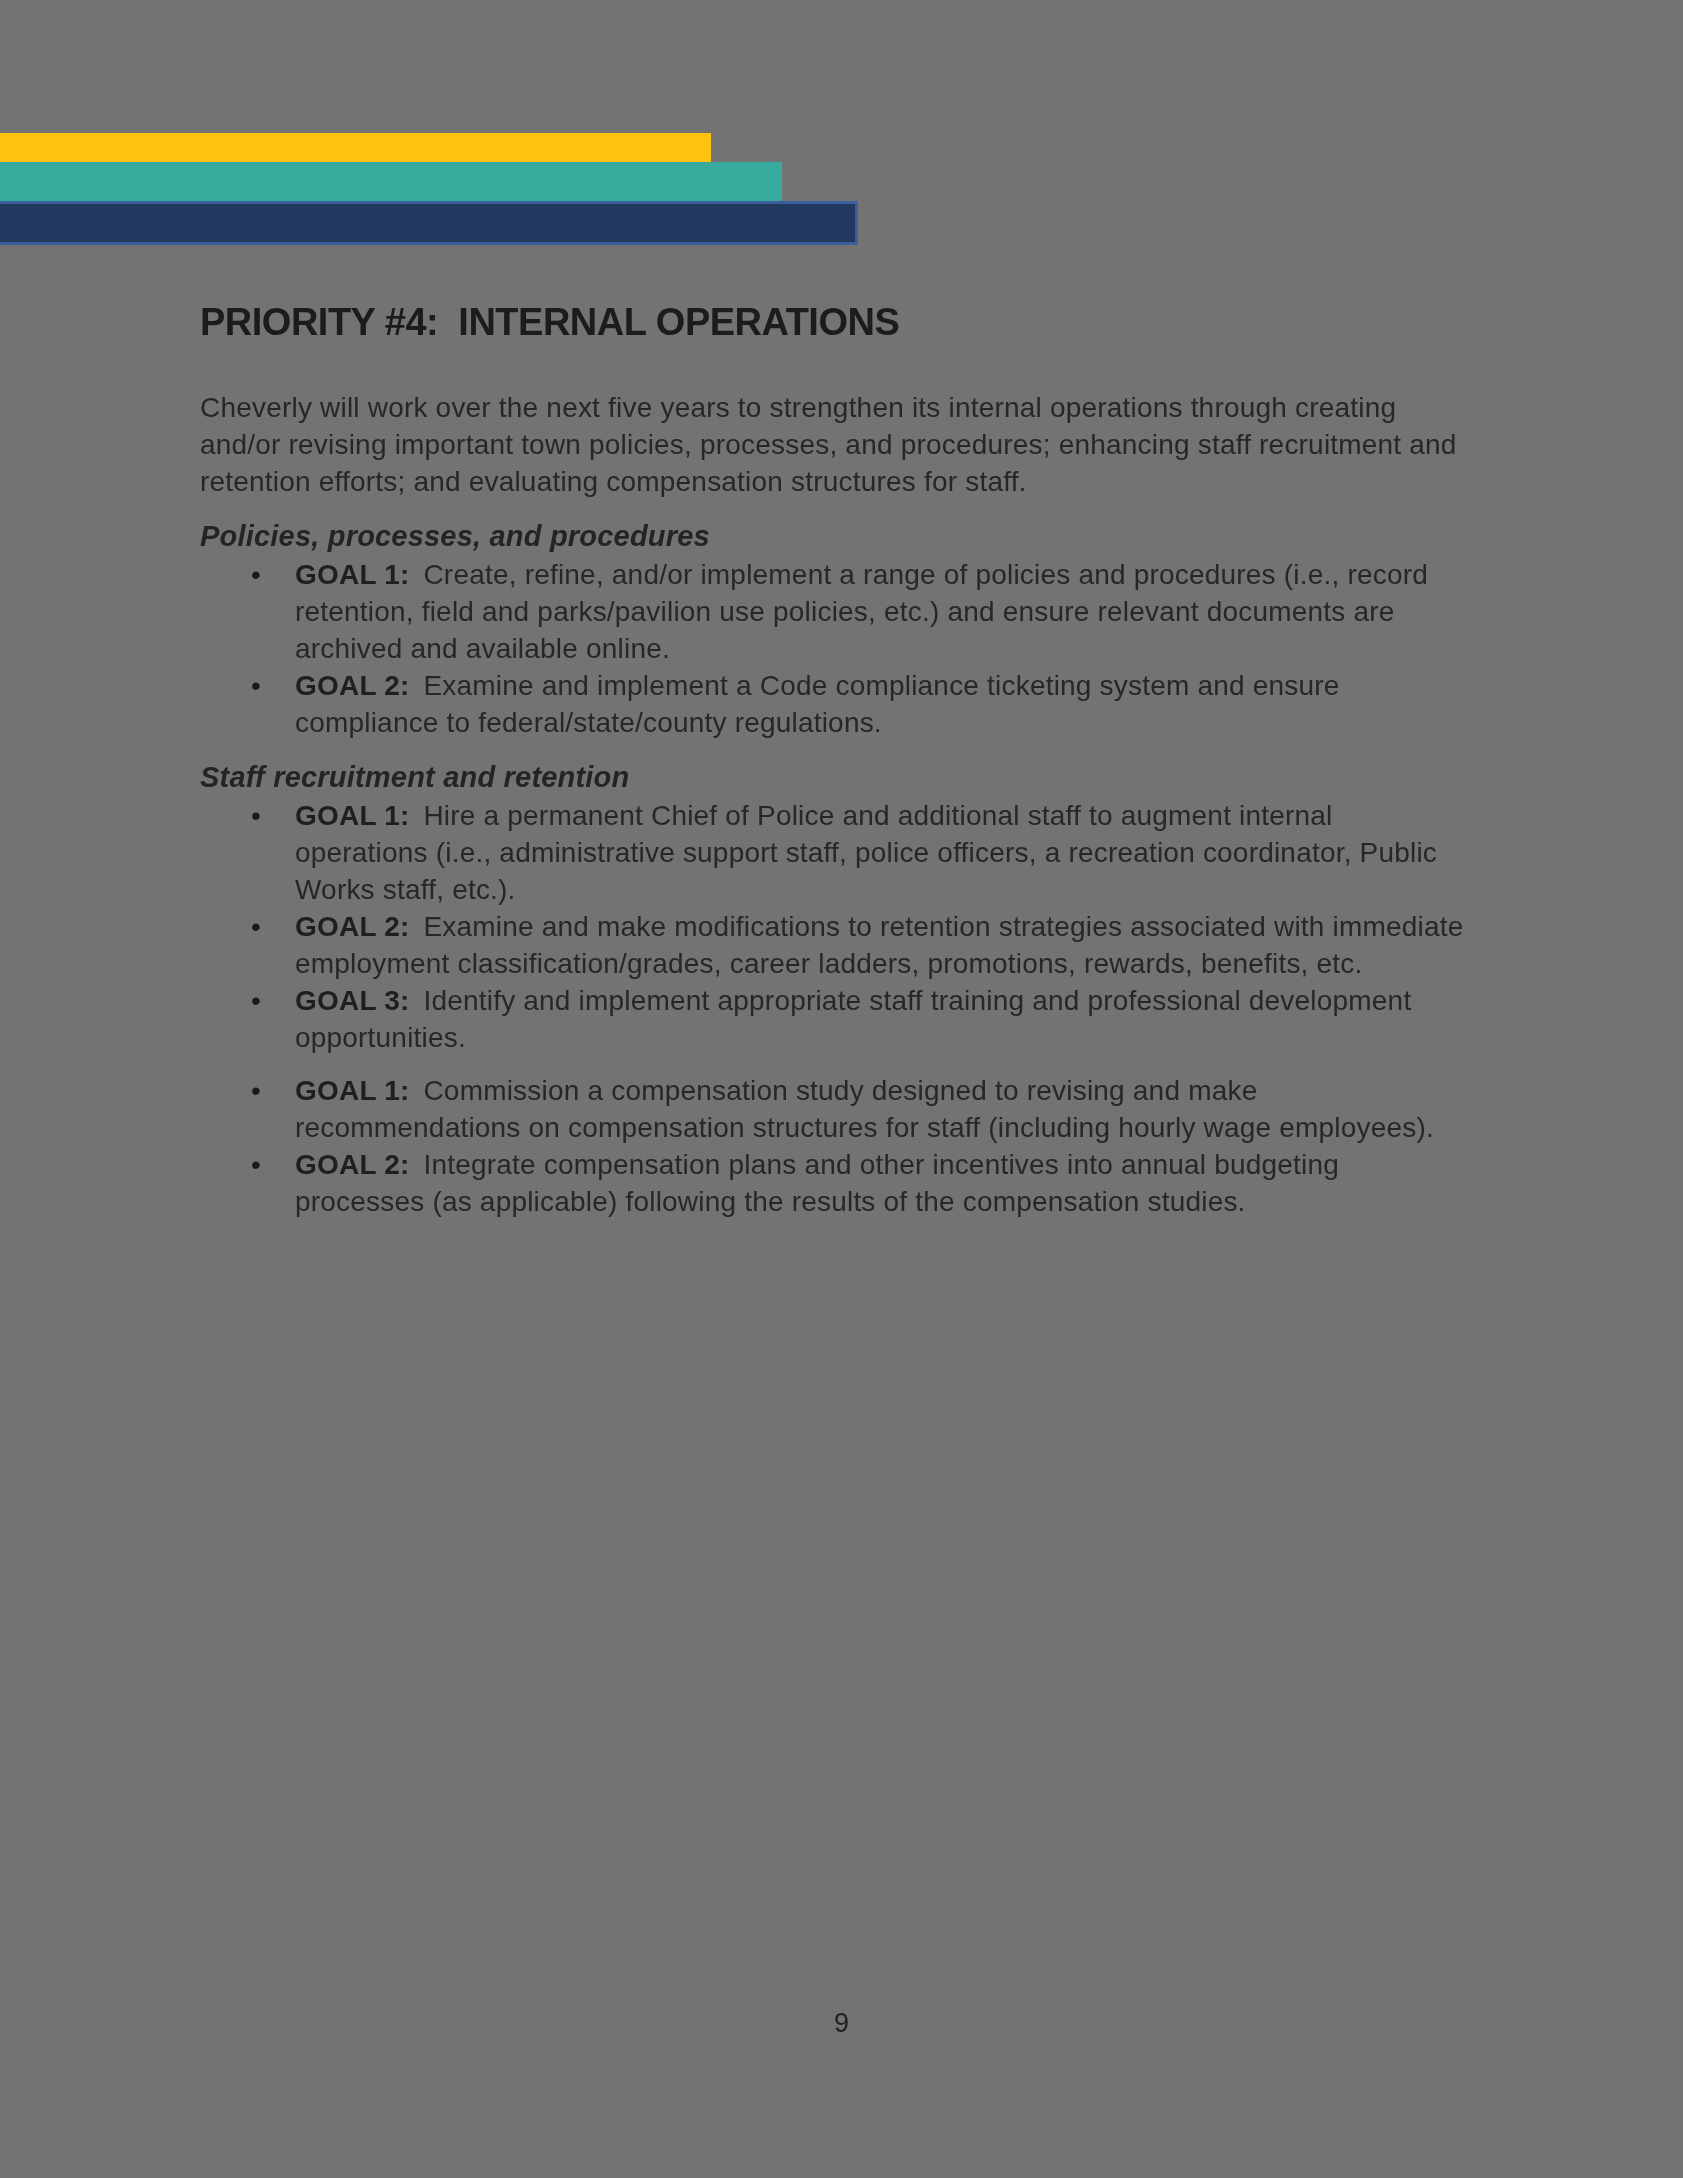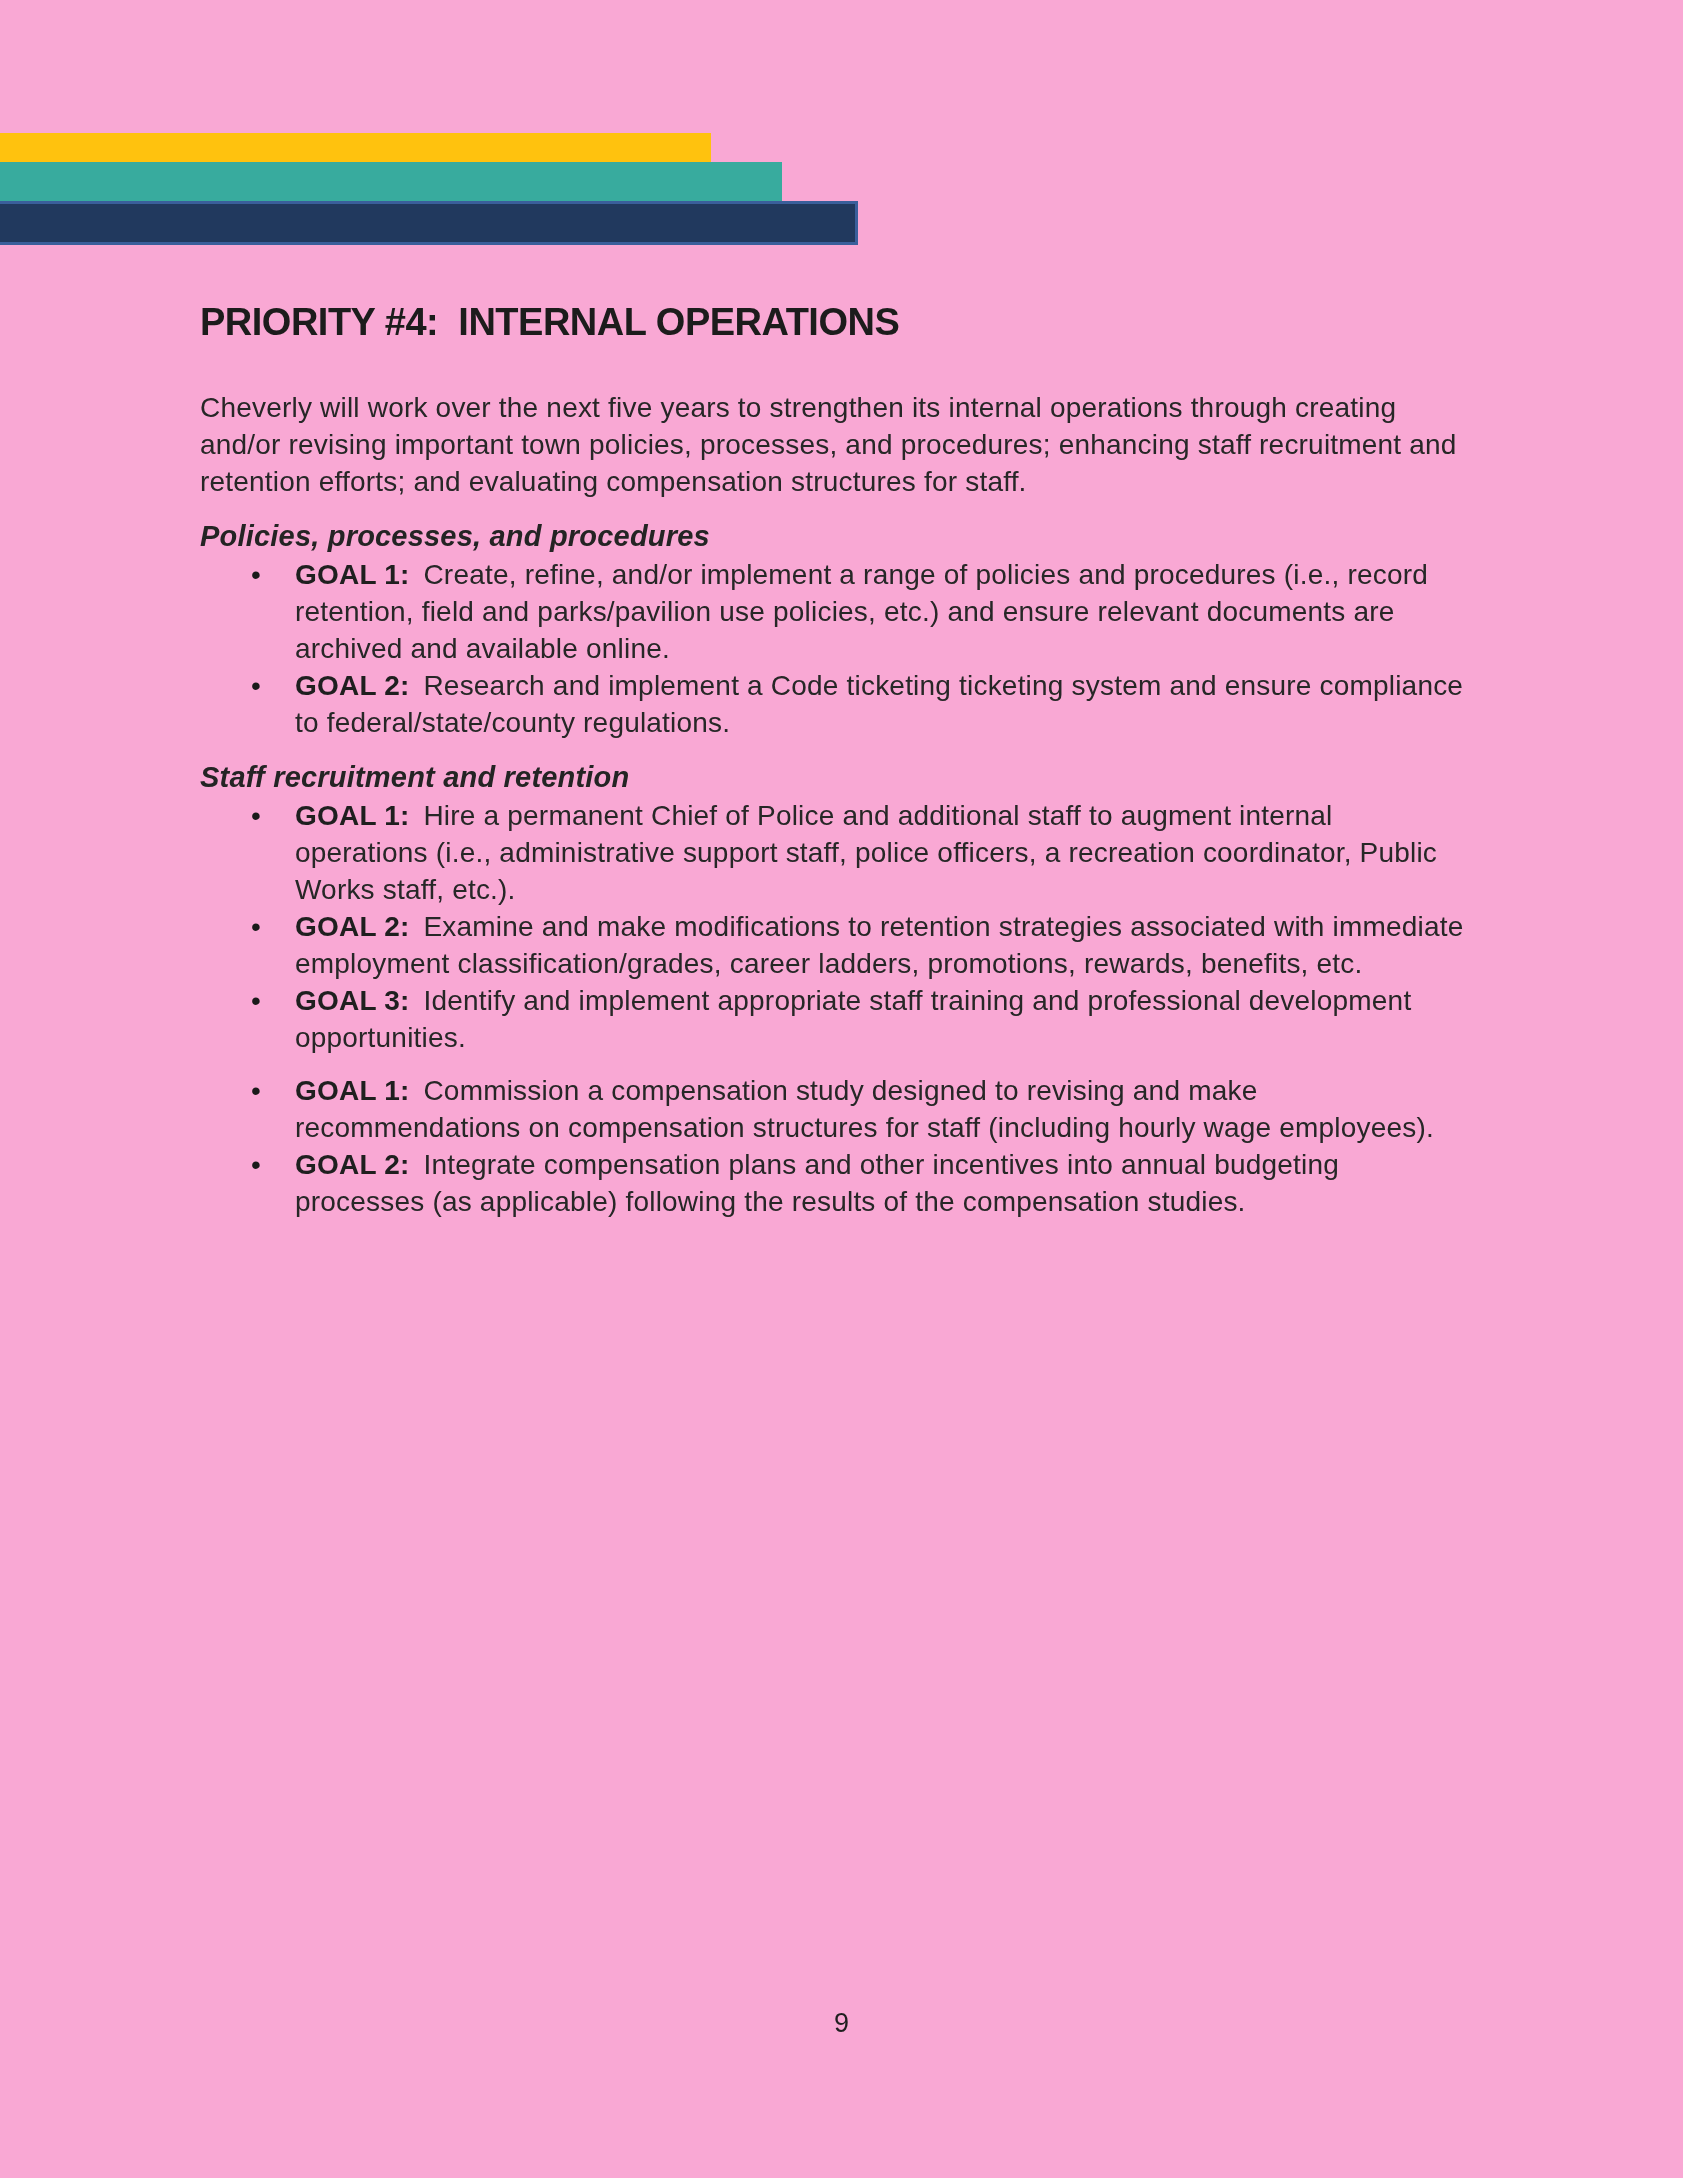--- a/index.html
+++ b/index.html
@@ -4,21 +4,21 @@
 <style>
   html, body {
     margin: 0;
     padding: 0;
     background: #ffffff;
   }
   .page {
     position: relative;
     width: 1683px;
     height: 2178px;
-    background: #f9a8d4;
+    background: #737373;
     overflow: hidden;
     font-family: "Liberation Sans", sans-serif;
     color: #272727;
   }
   .bar {
     position: absolute;
     left: 0;
   }
   .bar-yellow {
     top: 133px;
@@ -125,21 +125,21 @@
 
     <section class="section">
       <h2 class="section-heading">Policies, processes, and procedures</h2>
       <ul class="goal-list">
         <li class="goal-item">
           <span class="bullet">•</span>
           <span class="goal-label">GOAL 1:</span><span class="goal-text">Create, refine, and/or implement a range of policies and procedures (i.e., record retention, field and parks/pavilion use policies, etc.) and ensure relevant documents are archived and available online.</span>
         </li>
         <li class="goal-item">
           <span class="bullet">•</span>
-          <span class="goal-label">GOAL 2:</span><span class="goal-text">Research and implement a Code ticketing ticketing system and ensure compliance to federal/state/county regulations.</span>
+          <span class="goal-label">GOAL 2:</span><span class="goal-text">Examine and implement a Code compliance ticketing system and ensure compliance to federal/state/county regulations.</span>
         </li>
       </ul>
     </section>
 
     <section class="section">
       <h2 class="section-heading">Staff recruitment and retention</h2>
       <ul class="goal-list">
         <li class="goal-item">
           <span class="bullet">•</span>
           <span class="goal-label">GOAL 1:</span><span class="goal-text">Hire a permanent Chief of Police and additional staff to augment internal operations (i.e., administrative support staff, police officers, a recreation coordinator, Public Works staff, etc.).</span>

